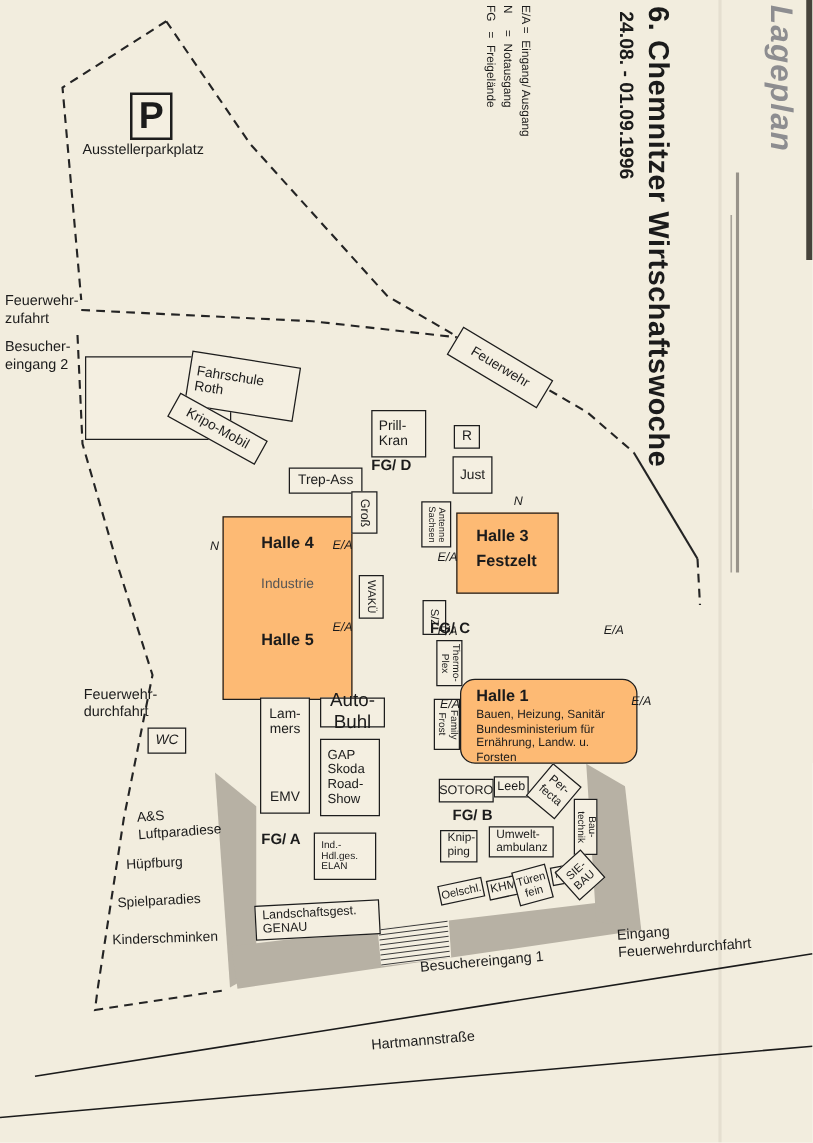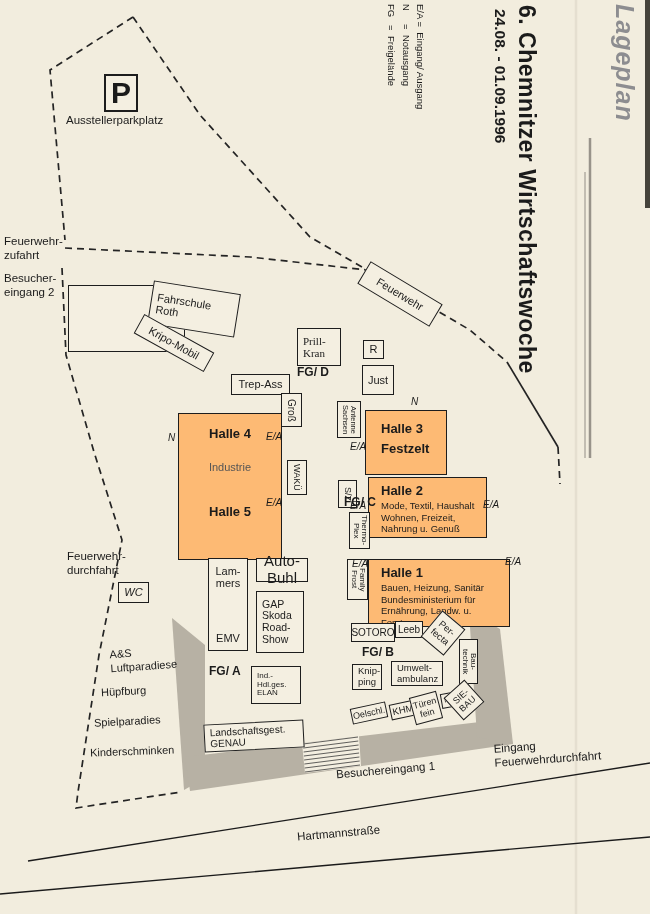--- a/index.html
+++ b/index.html
@@ -98,43 +98,37 @@
 Luftparadiese</div>
   <div class="label" style="left:101px; top:685px; transform:rotate(-3deg); font-size:11px;">Hüpfburg</div>
   <div class="label" style="left:94px; top:715px; transform:rotate(-3deg); font-size:11px;">Spielparadies</div>
   <div class="label" style="left:90px; top:745px; transform:rotate(-2deg); font-size:11px;">Kinderschminken</div>
 
   <div class="box" style="left:68px; top:285px; width:117px; height:67px;"></div>
   <div class="box al" style="left:150px; top:287px; width:88px; height:44px; transform:rotate(9deg);">Fahrschule
 Roth</div>
   <div class="box" style="left:134px; top:332px; width:80px; height:22px; transform:rotate(29deg);">Kripo-Mobil</div>
   <div class="box" style="left:231px; top:374px; width:59px; height:21px;">Trep-Ass</div>
-  <div class="box al" style="left:297px; top:328px; width:44px; height:38px;font-family:Liberation Serif, serif;">Prill-
+  <div class="box al" style="left:297px; top:328px; width:44px; height:38px;">Prill-
 Kran</div>
   <div class="box" style="left:363px; top:340px; width:21px; height:19px;">R</div>
   <div class="box" style="left:362px; top:365px; width:32px; height:30px;">Just</div>
   <div class="box" style="left:358px; top:281px; width:84px; height:26px; transform:rotate(31deg);">Feuerwehr</div>
   <div class="fg" style="left:297px; top:365px;">FG/ D</div>
 
   <div class="hall" style="left:178px; top:413px; width:104px; height:147px;">
     <div class="hname" style="top:12px;">Halle 4</div>
     <div class="hsub" style="top:47px;">Industrie</div>
     <div class="hname" style="top:90px;">Halle 5</div>
   </div>
   <div class="hall" style="left:365px; top:410px; width:82px; height:65px; padding:10px 0 0 15px;">
     <span class="hn">Halle 3</span>
     <span class="hn" style="margin-top:5px;">Festzelt</span>
   </div>
-  <div class="hall" style="left:368px; top:477px; width:119px; height:61px; padding:5px 0 0 12px;">
-    <span class="hn">Halle 2</span>
-    <span class="hdesc">Mode, Textil, Haushalt
-Wohnen, Freizeit,
-Nahrung u. Genuß</span>
-  </div>
-  <div class="hall" style="left:368px; top:559px; width:142px; height:68px; padding:5px 0 0 12px;">
+  <div class="hall" style="left:368px; top:543px; width:142px; height:68px; padding:5px 0 0 12px;border-radius:12px;">
     <span class="hn">Halle 1</span>
     <span class="hdesc">Bauen, Heizung, Sanitär
 Bundesministerium für
 Ernährung, Landw. u.
 Forsten</span>
   </div>
 
   <div class="box v" style="left:281px; top:393px; width:21px; height:34px; font-size:10px;">Groß</div>
   <div class="box v" style="left:287px; top:460px; width:20px; height:35px; font-size:9px;">WAKÜ</div>
   <div class="box v" style="left:337px; top:401px; width:24px; height:37px; font-size:7.5px;">Antenne

